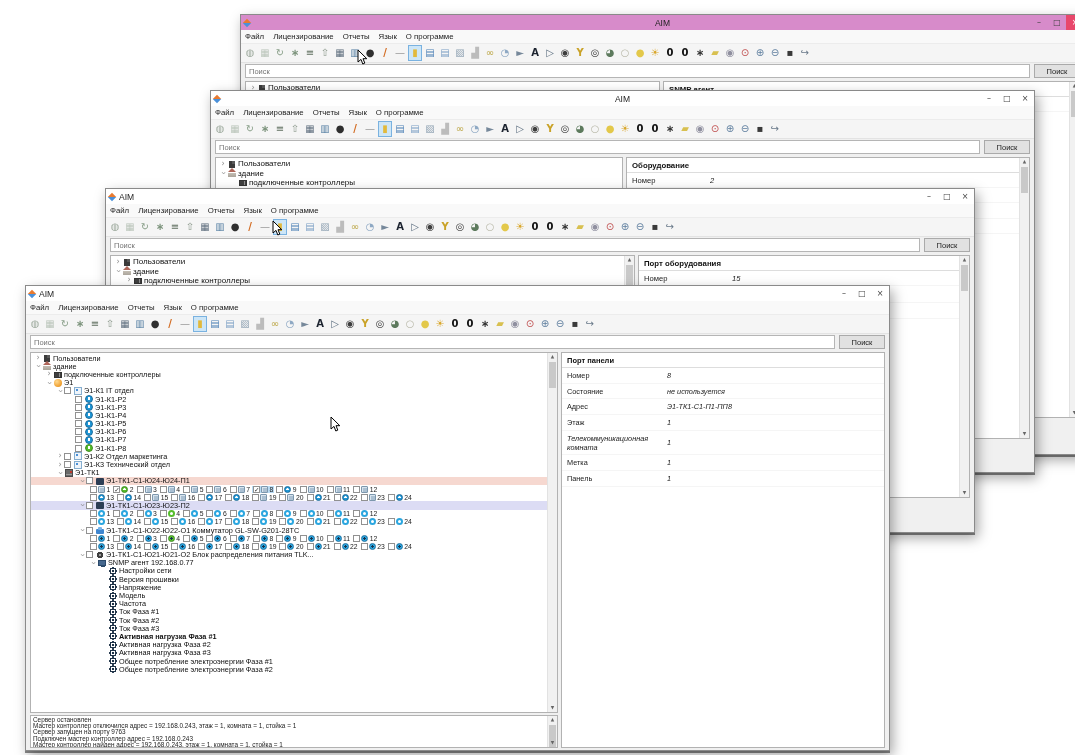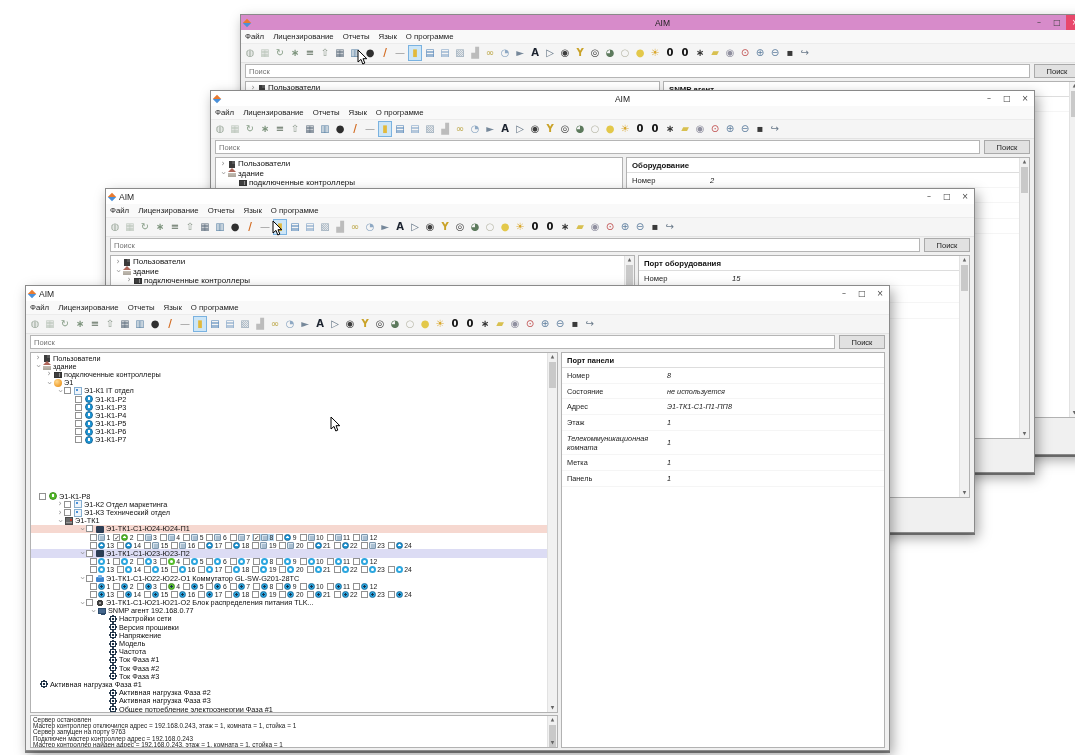--- a/index.html
+++ b/index.html
@@ -541,21 +541,21 @@
               <span class="cb"></span>
               <span class="ti ic-conn"></span>
               <span class="lbl">Э1-К1-Р6</span>
             </div>
             <div class="trow" style="padding-left: 36px;">
               <span class="exp"></span>
               <span class="cb"></span>
               <span class="ti ic-conn"></span>
               <span class="lbl">Э1-К1-Р7</span>
             </div>
-            <div class="trow" style=" margin-top: 48px;">
+            <div class="trow" style="padding-left: 36px;">
               <span class="exp"></span>
               <span class="cb"></span>
               <span class="ti ic-green"></span>
               <span class="lbl">Э1-К1-Р8</span>
             </div>
             <div class="trow" style="padding-left: 25px;">
               <span class="exp">›</span>
               <span class="cb"></span>
               <span class="ti ic-room"></span>
               <span class="lbl">Э1-К2 Отдел маркетинга</span>
@@ -1005,21 +1005,21 @@
             <div class="trow" style="padding-left: 69px;">
               <span class="exp"></span>
               <span class="ti ic-sensor"></span>
               <span class="lbl">Ток Фаза #2</span>
             </div>
             <div class="trow" style="padding-left: 69px;">
               <span class="exp"></span>
               <span class="ti ic-sensor"></span>
               <span class="lbl">Ток Фаза #3</span>
             </div>
-            <div class="trow" style="">
+            <div class="trow" style="padding-left: 69px; font-weight: bold;">
               <span class="exp"></span>
               <span class="ti ic-sensor"></span>
               <span class="lbl">Активная нагрузка Фаза #1</span>
             </div>
             <div class="trow" style="padding-left: 69px;">
               <span class="exp"></span>
               <span class="ti ic-sensor"></span>
               <span class="lbl">Активная нагрузка Фаза #2</span>
             </div>
             <div class="trow" style="padding-left: 69px;">

